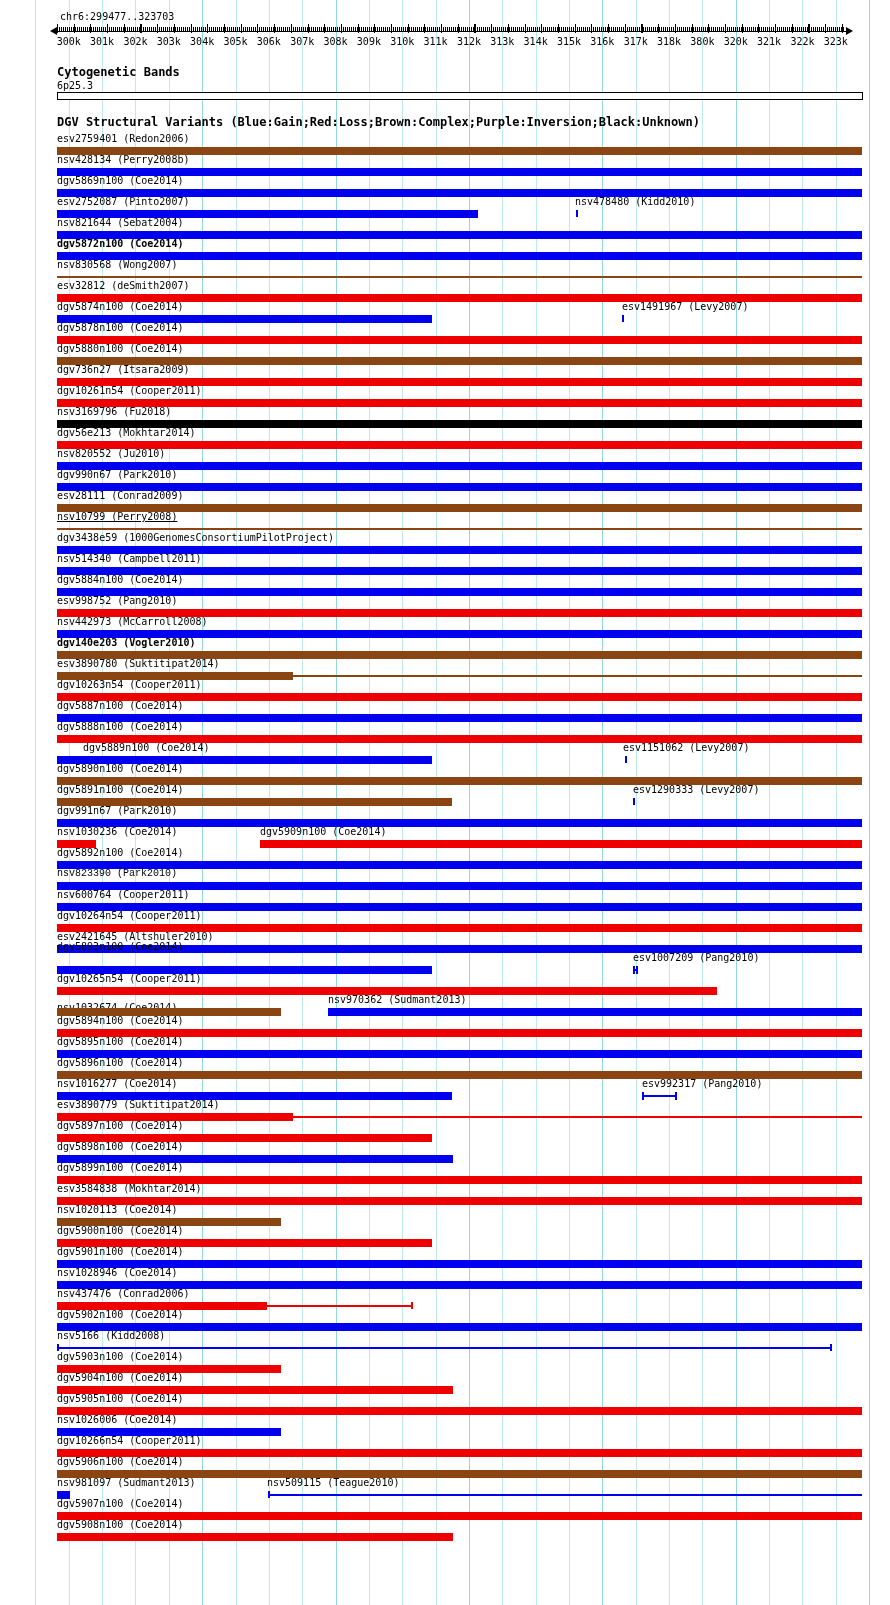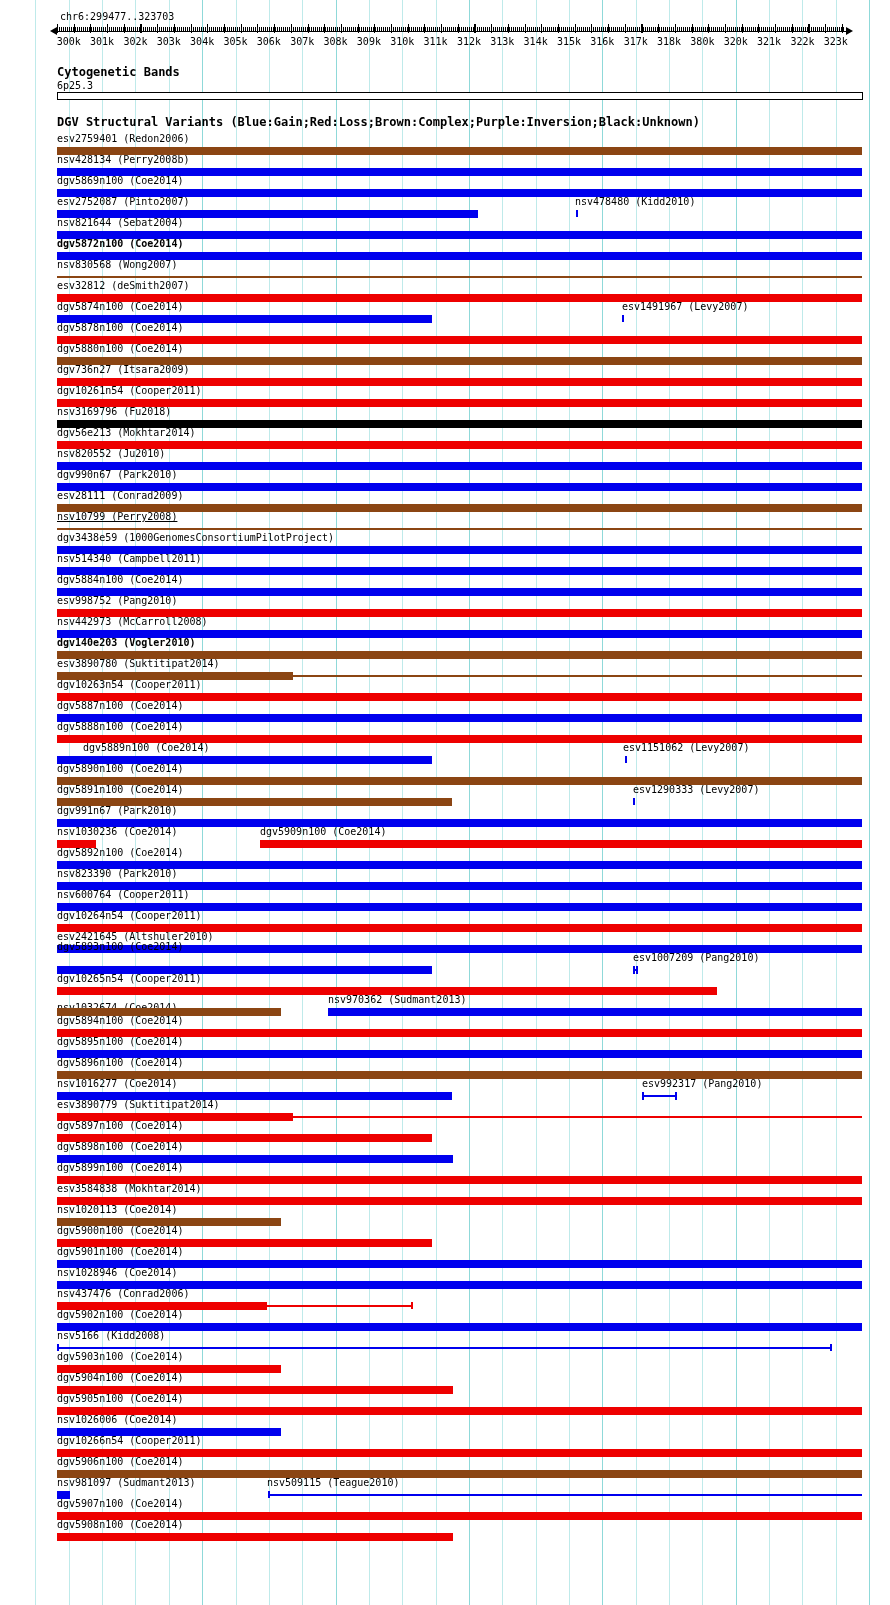--- a/index.html
+++ b/index.html
@@ -241,21 +241,21 @@
       <div class="row-label" style="left: 57px; top: 826px;">nsv1030236 (Coe2014)</div>
       <div class="seg" style="left: 57px; top: 840px; width: 39px; height: 8px; background: rgb(238, 0, 0);"></div>
       <div class="row-label" style="left: 260px; top: 826px;">dgv5909n100 (Coe2014)</div>
       <div class="seg" style="left: 260px; top: 840px; width: 602px; height: 8px; background: rgb(238, 0, 0);"></div>
     </div>
     <div>
       <div class="row-label" style="left: 57px; top: 847px;">dgv5892n100 (Coe2014)</div>
       <div class="seg" style="left: 57px; top: 861px; width: 805px; height: 8px; background: rgb(0, 0, 238);"></div>
     </div>
     <div>
-      <div class="row-label" style="left: 57px; top: 868px;">nsv823390 (Park2010)</div>
+      <div class="row-label" style="left: 57px; top: 868px; font-family: Liberation Mono, monospace;">nsv823390 (Park2010)</div>
       <div class="seg" style="left: 57px; top: 882px; width: 805px; height: 8px; background: rgb(0, 0, 238);"></div>
     </div>
     <div>
       <div class="row-label" style="left: 57px; top: 889px;">nsv600764 (Cooper2011)</div>
       <div class="seg" style="left: 57px; top: 903px; width: 805px; height: 8px; background: rgb(0, 0, 238);"></div>
     </div>
     <div>
       <div class="row-label" style="left: 57px; top: 910px;">dgv10264n54 (Cooper2011)</div>
       <div class="seg" style="left: 57px; top: 924px; width: 805px; height: 8px; background: rgb(238, 0, 0);"></div>
     </div>

